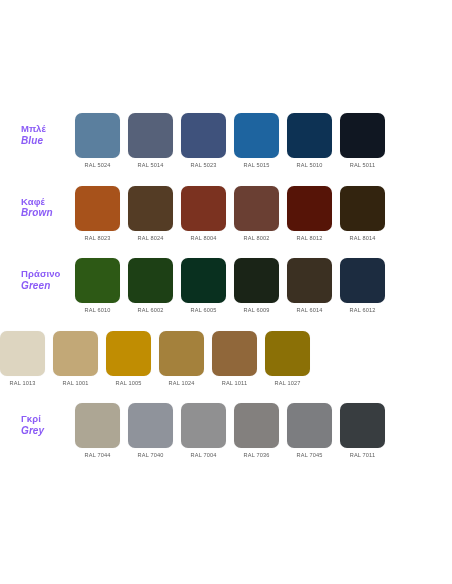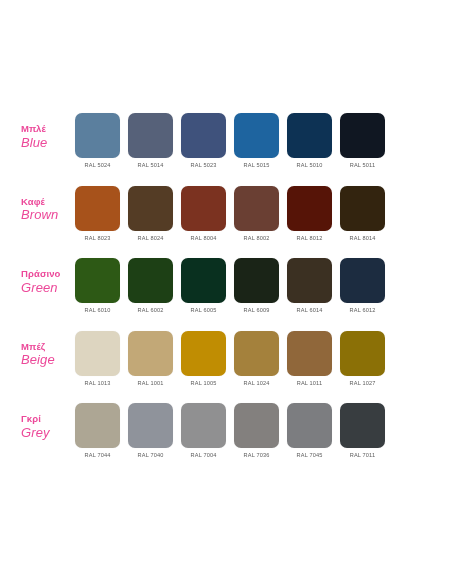--- a/index.html
+++ b/index.html
@@ -30,33 +30,33 @@
     align-items: flex-start;
     height: 72.5px;
   }
 
   .row-label {
     width: 75px;
     padding-left: 21px;
     box-sizing: border-box;
     padding-top: 10px;
     line-height: 1.25;
-    color: #ec4899;
+    color: #8b5cf6;
   }
 
   .row-label-native {
     font-size: 9.5px;
     font-weight: bold;
     letter-spacing: 0.1px;
     display: block;
   }
 
   .row-label-en {
-    font-size: 13px;
-    font-weight: normal;
+    font-size: 10px;
+    font-weight: bold;
     font-style: italic;
     letter-spacing: 0.1px;
     display: block;
   }
 
   .swatch-strip {
     display: flex;
     gap: 8px;
   }
 
@@ -178,24 +178,20 @@
         <div class="swatch-code">RAL 6014</div>
       </div>
       <div class="swatch-cell">
         <div class="swatch-chip" style="background-color: rgb(28, 44, 64);"></div>
         <div class="swatch-code">RAL 6012</div>
       </div>
     </div>
   </div>
 
   <div class="palette-row">
-    <div class="row-label">
-      <span class="row-label-native">Μπέζ</span>
-      <span class="row-label-en">Beige</span>
-    </div>
     <div class="swatch-strip">
       <div class="swatch-cell">
         <div class="swatch-chip" style="background-color: rgb(221, 213, 192);"></div>
         <div class="swatch-code">RAL 1013</div>
       </div>
       <div class="swatch-cell">
         <div class="swatch-chip" style="background-color: rgb(194, 168, 119);"></div>
         <div class="swatch-code">RAL 1001</div>
       </div>
       <div class="swatch-cell">

